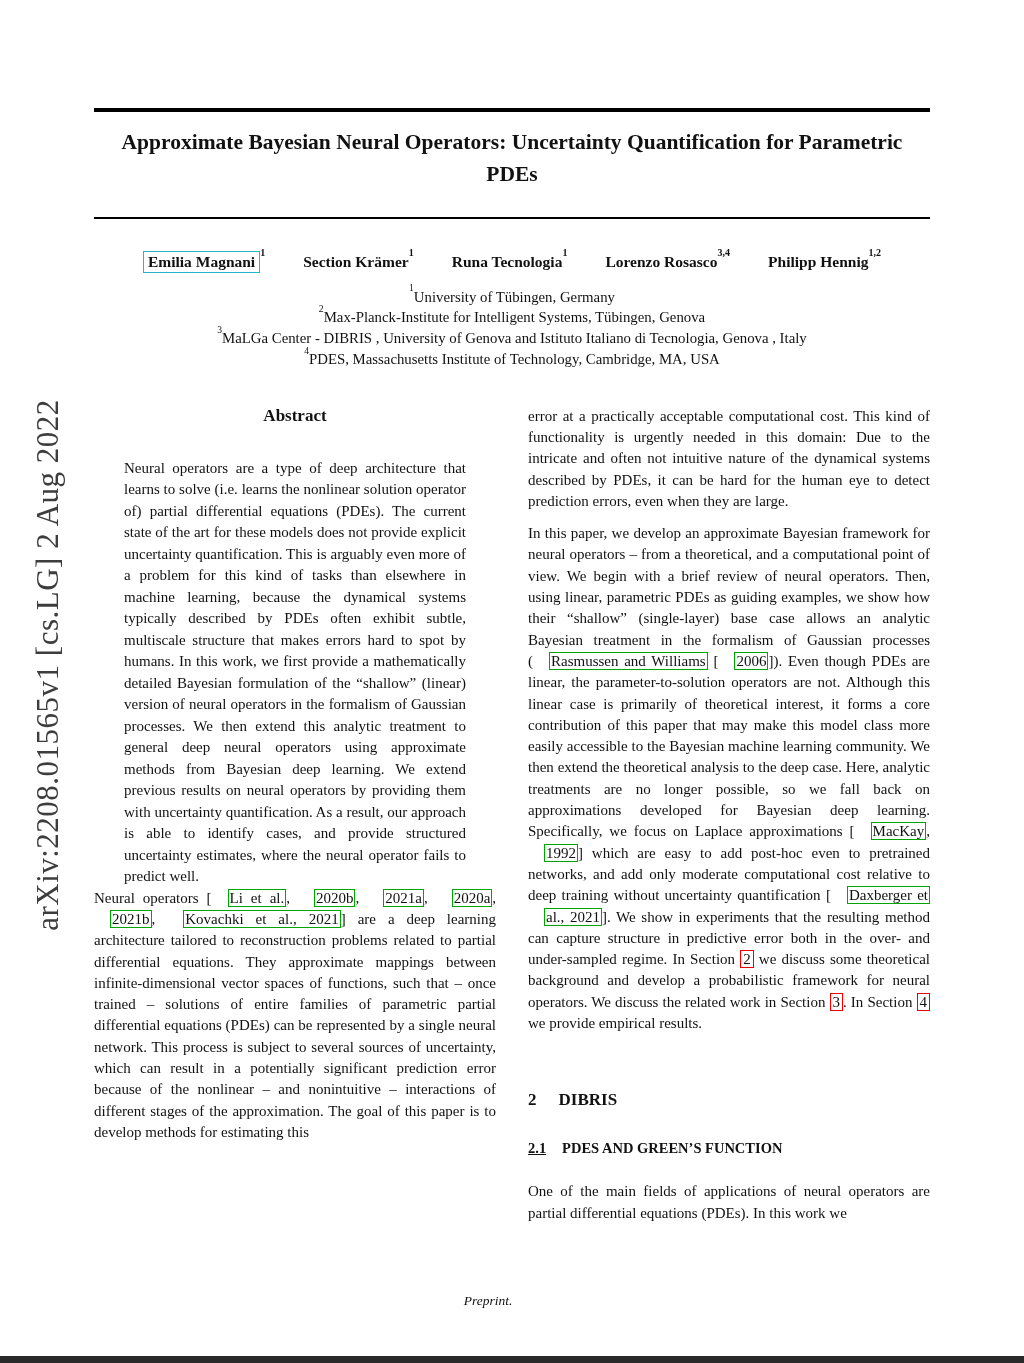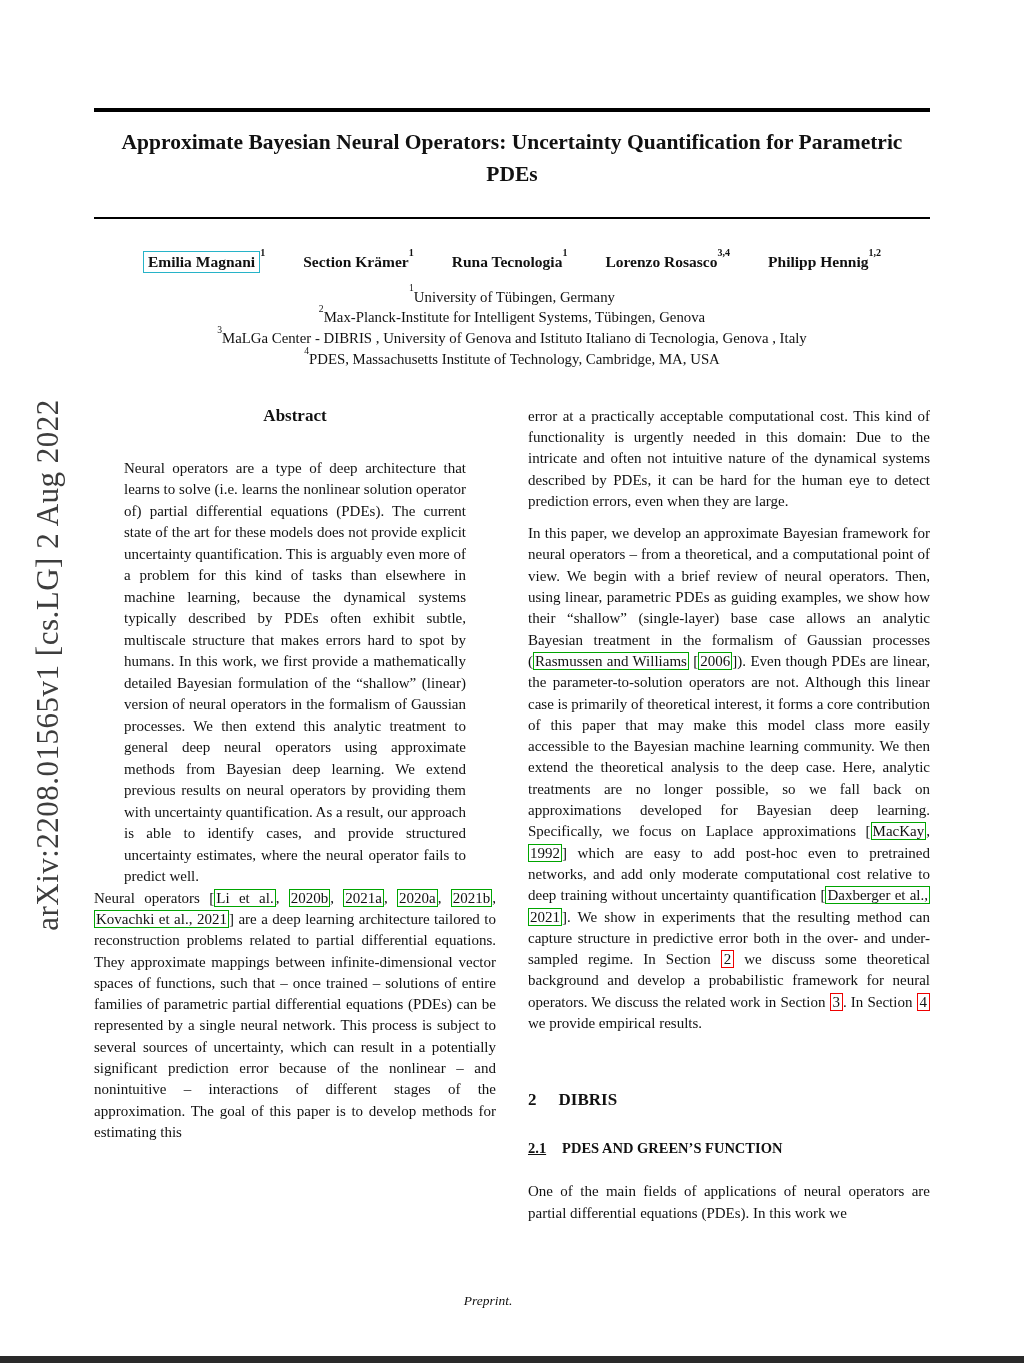--- a/index.html
+++ b/index.html
@@ -107,20 +107,21 @@
     margin:30px 0 24px 0;
     font-size:14.5px;
     font-weight:bold;
   }
   h4.subsec .sec-num{margin-right:1.1em;text-decoration:underline;}
   .cite-box{
     border:1px solid var(--green-box);
     padding:0 1px;
     -webkit-box-decoration-break:clone;
     box-decoration-break:clone;
+    margin-left:16px;
   }
   .ref-box{
     border:1px solid var(--red-box);
     padding:0 2px;
   }
   .footer{
     position:absolute;
     left:0;top:1293px;
     width:944px;
     text-align:center;

